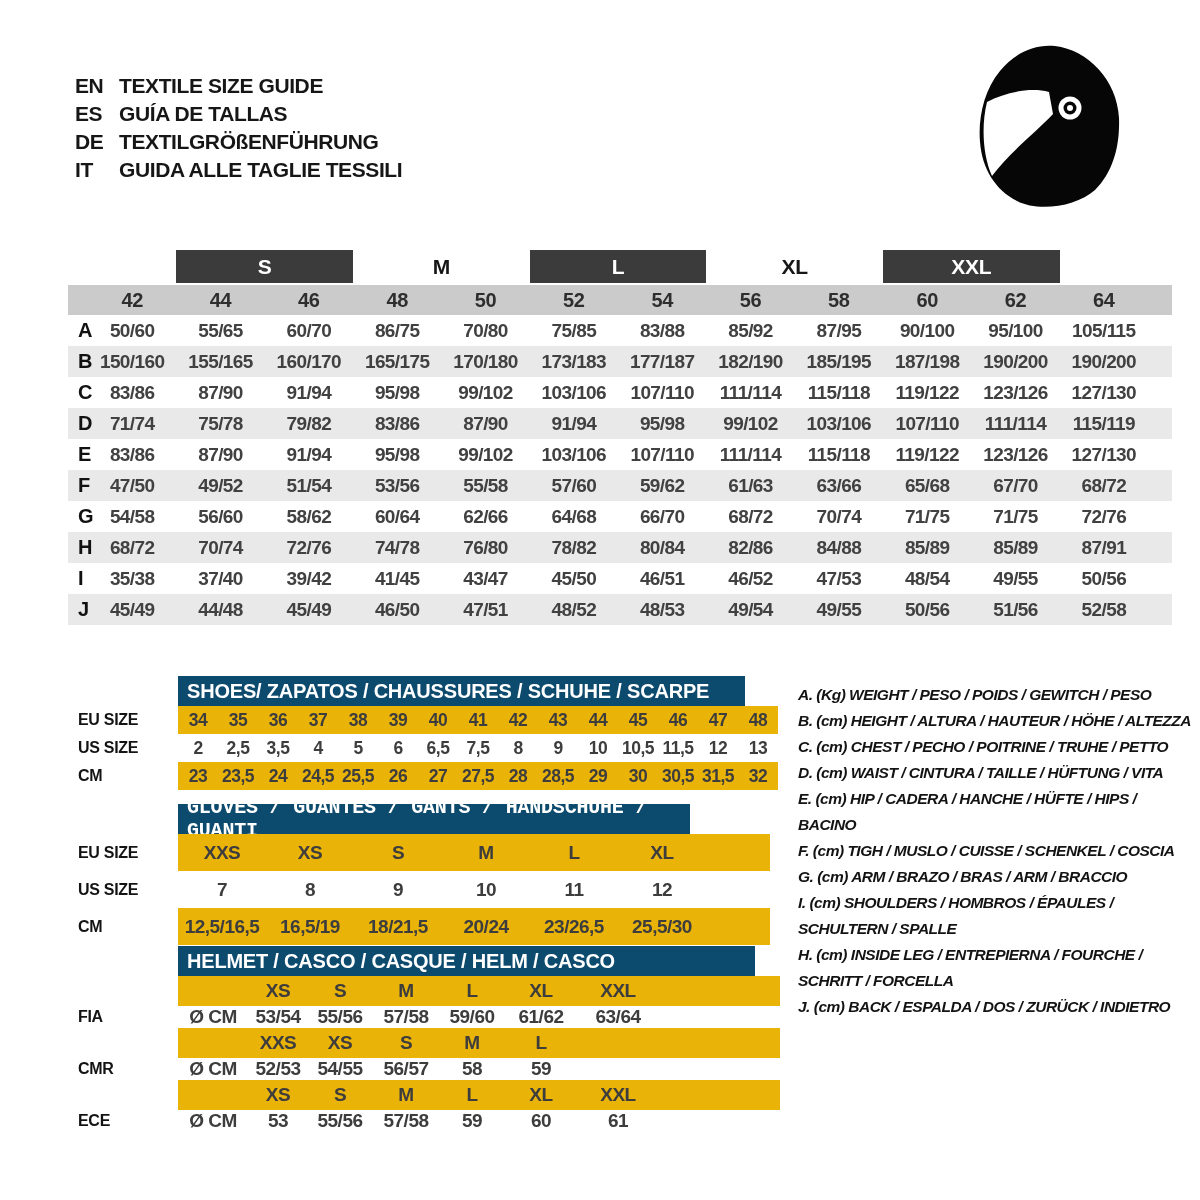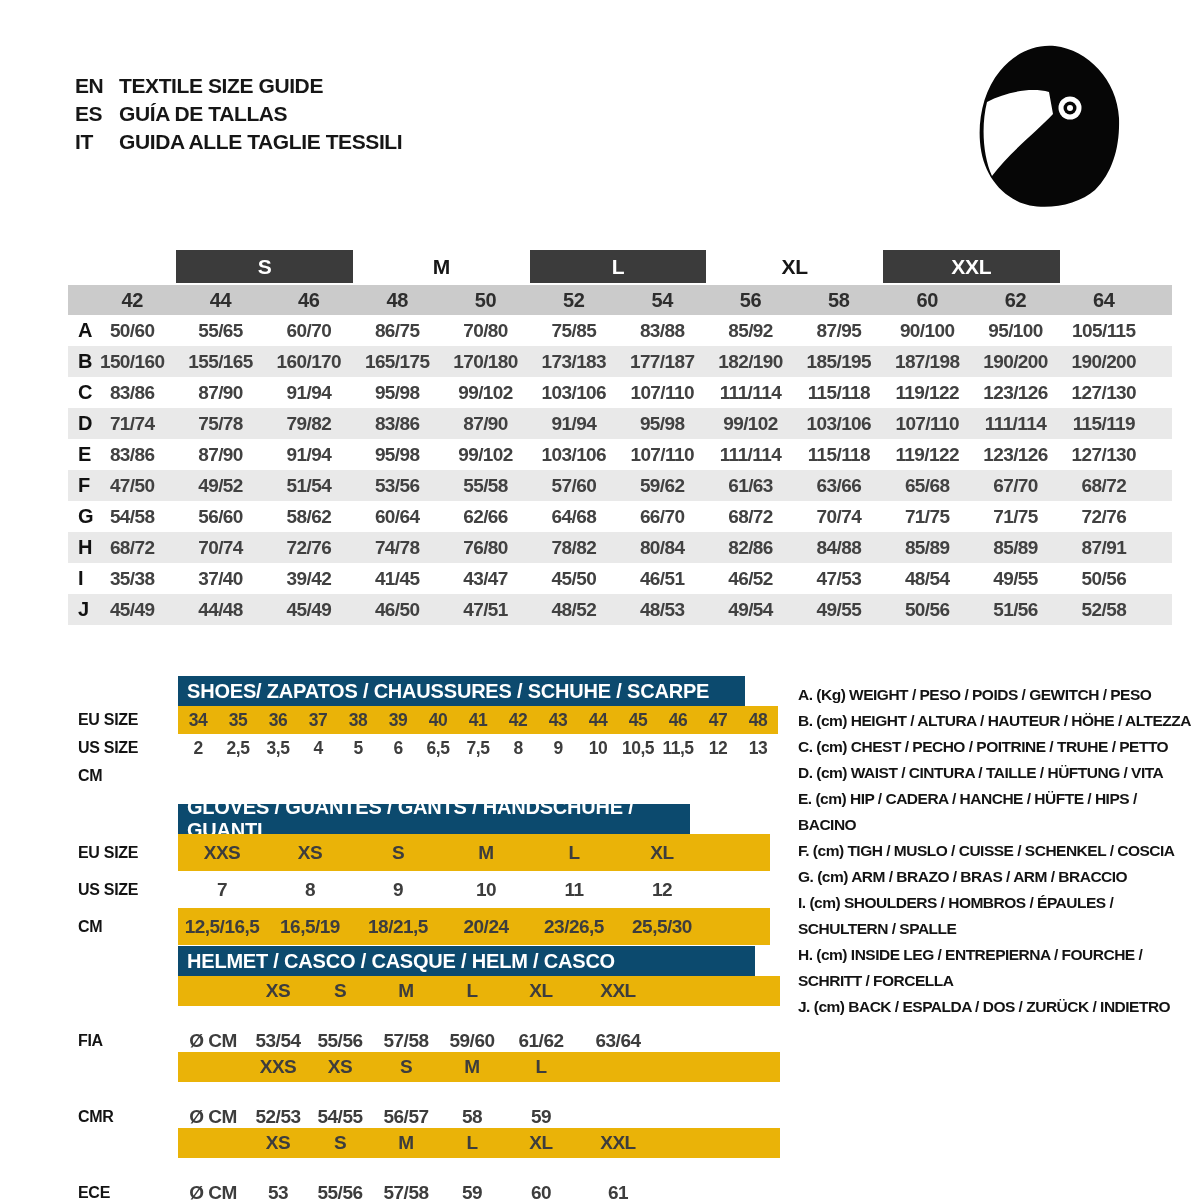--- a/index.html
+++ b/index.html
@@ -37,47 +37,51 @@
   .dcell.sm{font-size:17.5px;letter-spacing:-0.5px;color:#3d3d3d;}
 
   .shoes{top:676px;}
   .shoes .srow{height:28px;}
   .shoes .sdata{width:600px;grid-template-columns:repeat(15,40px);}
   .shoes .sub-title{width:567px;}
 
   .gloves{top:804px;}
   .gloves .srow{height:37px;}
   .gloves .sdata{width:592px;grid-template-columns:repeat(6,88px) 1fr;}
-  .gloves .sub-title{width:512px;}
+  .gloves .sub-title{width:512px;font-family:Liberation Mono, monospace;}
   .gloves .dcell.sm{font-size:19px;}
 
   .helmet{top:946px;}
   .helmet .srow.hszrow{height:30px;}
-  .helmet .srow.hdrow{height:22px;margin-top:24px;}
+  .helmet .srow.hdrow{height:22px;}
   .helmet .sdata{width:602px;grid-template-columns:70px 60px 64px 68px 64px 74px 80px 1fr;}
   .helmet .sub-title{width:577px;}
   .helmet .dcell.sm{font-size:19px;}
 
   
-  .legend{position:absolute;left:798px;top:682px;width:400px;}
+  .legend{position:absolute;left:798px;top:682px;width:400px;font-style:italic;}
   .legend-item{font-weight:bold;font-size:15.5px;letter-spacing:-0.5px;line-height:26px;color:#131313;}
 </style>
 </head>
 <body>
 
 <div class="page">
 
   <div class="lang-header">
       <div class="lang-row">
         <div class="lang-code">EN</div>
         <div class="lang-title">TEXTILE SIZE GUIDE</div>
       </div>
       <div class="lang-row">
         <div class="lang-code">ES</div>
         <div class="lang-title">GUÍA DE TALLAS</div>
+      </div>
+      <div class="lang-row">
+        <div class="lang-code">DE</div>
+        <div class="lang-title">TEXTILGRÖßENFÜHRUNG</div>
       </div>
       <div class="lang-row">
         <div class="lang-code">IT</div>
         <div class="lang-title">GUIDA ALLE TAGLIE TESSILI</div>
       </div>
     </div>
 
   <svg class="helmet-icon" viewBox="0 0 155 168" xmlns="http://www.w3.org/2000/svg">
     <path fill="#060606" d="M80 4 C113 8 142 38 144 76 C145 104 138 130 120 148 C101 165 63 170 42 159 C20 148 7 126 5 100 C3 76 9 48 25 29 C40 11 59 2 80 4 Z"></path>
     <path fill="#ffffff" d="M12 60 C30 50 56 45 74 50 L78 72 C62 89 33 112 17 134 C8 114 6 84 12 60 Z"></path>
@@ -300,20 +304,37 @@
             <div class="dcell sm">9</div>
             <div class="dcell sm">10</div>
             <div class="dcell sm">10,5</div>
             <div class="dcell sm">11,5</div>
             <div class="dcell sm">12</div>
             <div class="dcell sm">13</div>
           </div>
         </div>
         <div class="srow gray">
           <div class="slabel">CM</div>
+          <div class="sdata">
+            <div class="dcell sm">23</div>
+            <div class="dcell sm">23,5</div>
+            <div class="dcell sm">24</div>
+            <div class="dcell sm">24,5</div>
+            <div class="dcell sm">25,5</div>
+            <div class="dcell sm">26</div>
+            <div class="dcell sm">27</div>
+            <div class="dcell sm">27,5</div>
+            <div class="dcell sm">28</div>
+            <div class="dcell sm">28,5</div>
+            <div class="dcell sm">29</div>
+            <div class="dcell sm">30</div>
+            <div class="dcell sm">30,5</div>
+            <div class="dcell sm">31,5</div>
+            <div class="dcell sm">32</div>
+          </div>
         </div>
       </div>
   </div>
 
   <div class="sub gloves">
     <div class="sub-title">GLOVES / GUANTES / GANTS / HANDSCHUHE / GUANTI</div>
     <div>
         <div class="srow gray">
           <div class="slabel">EU SIZE</div>
           <div class="sdata">

